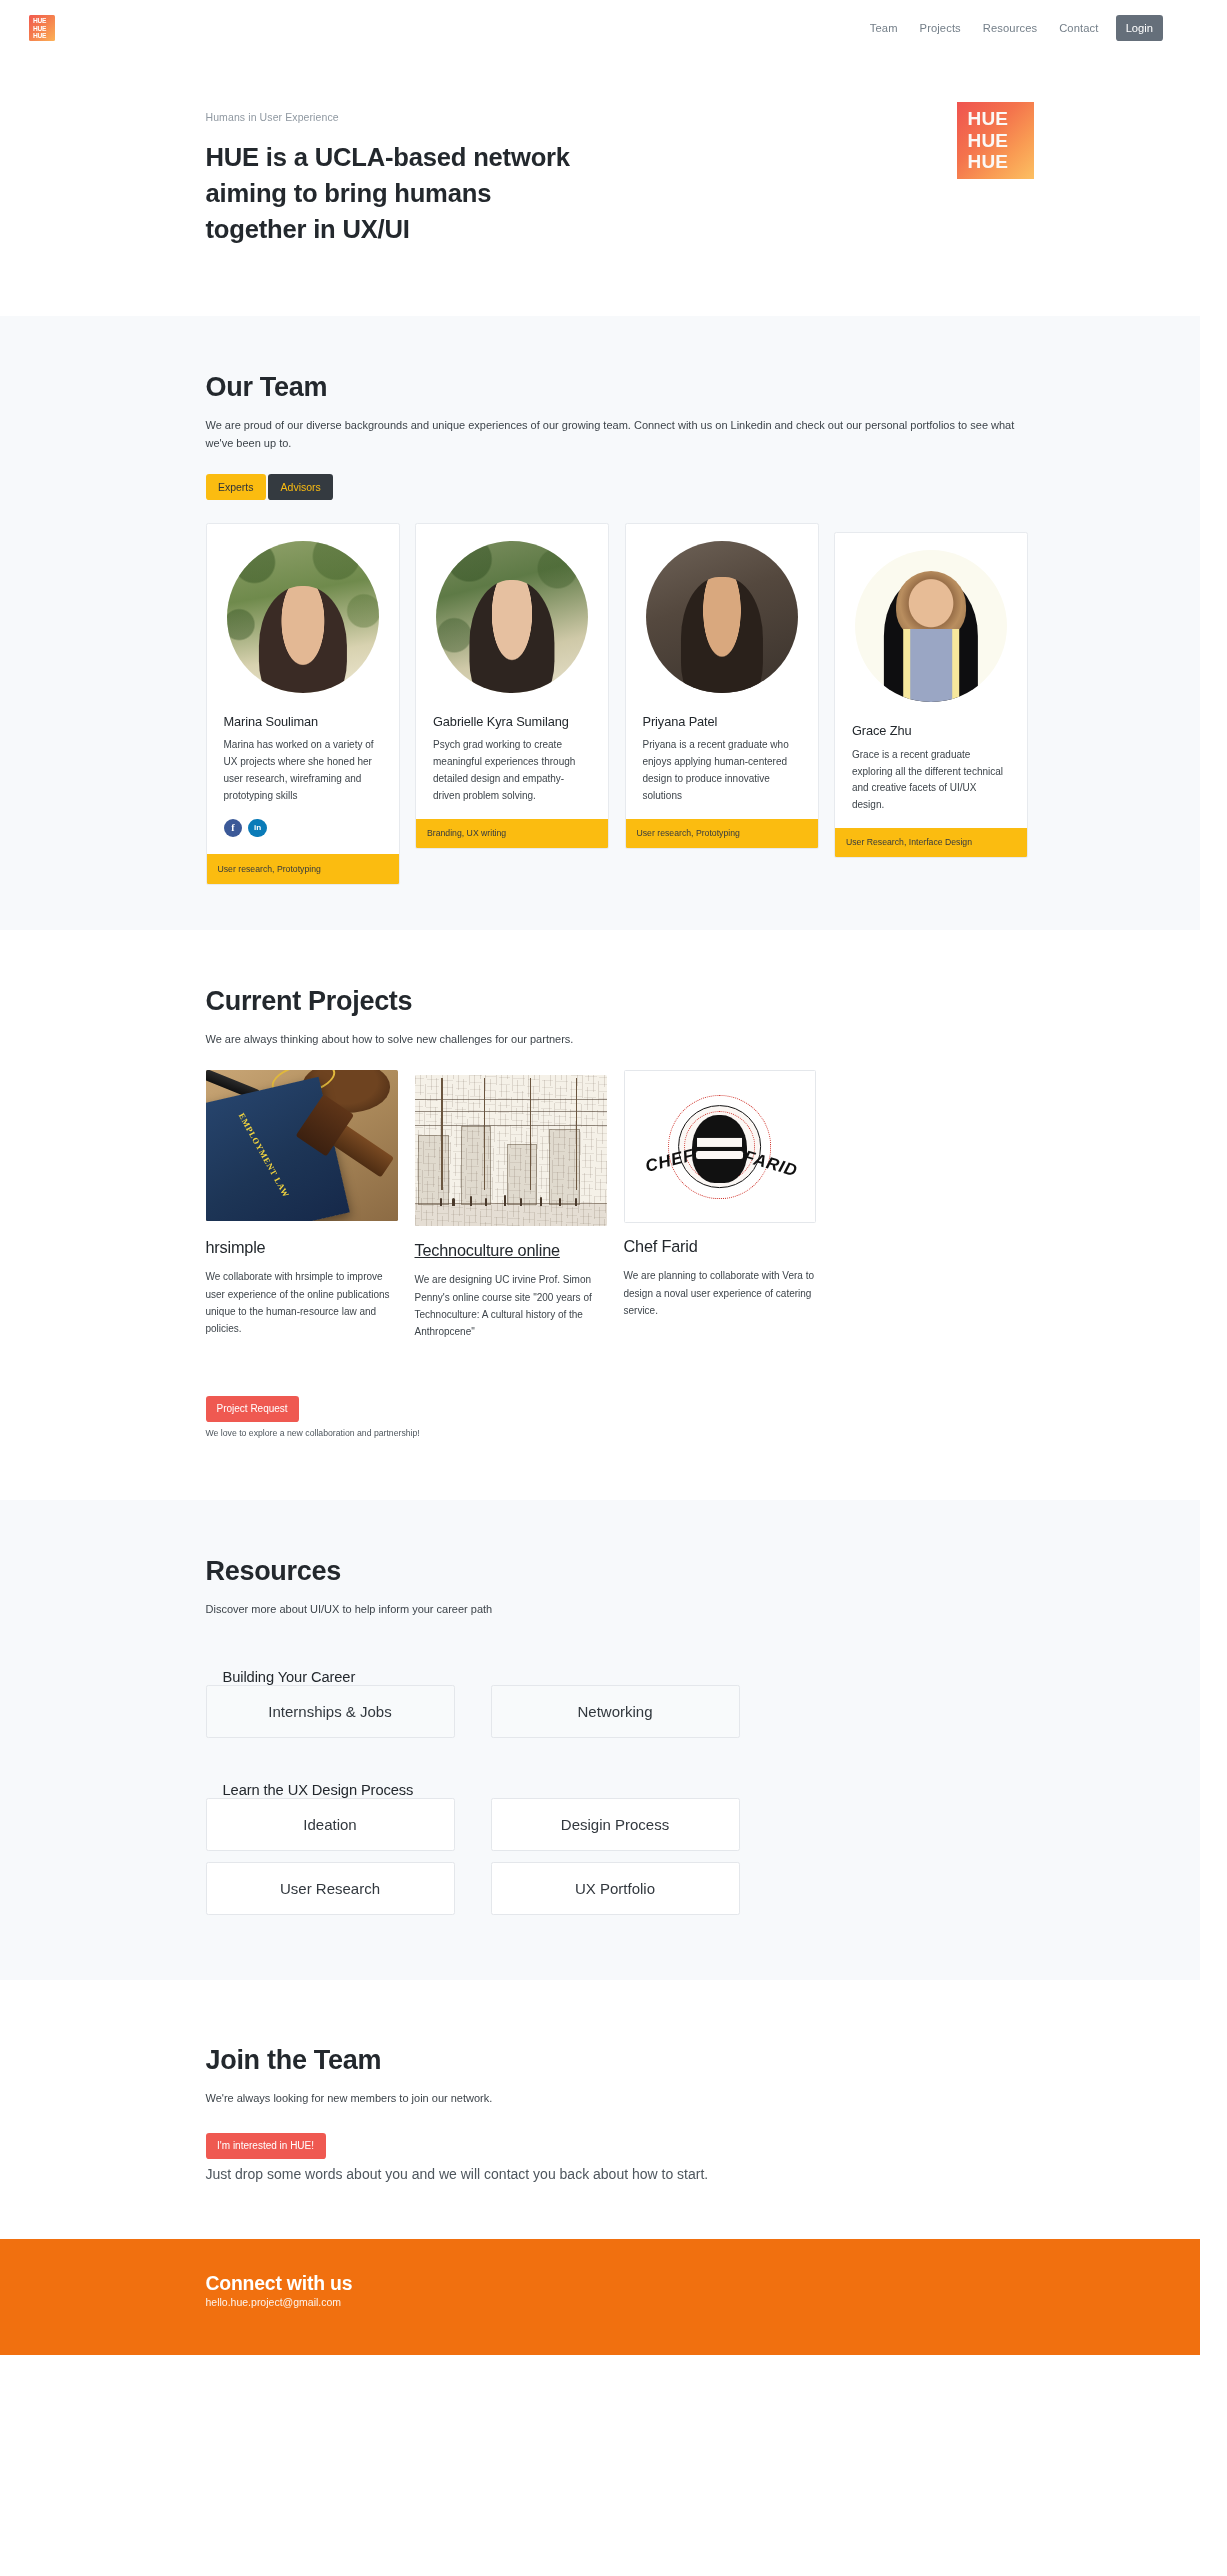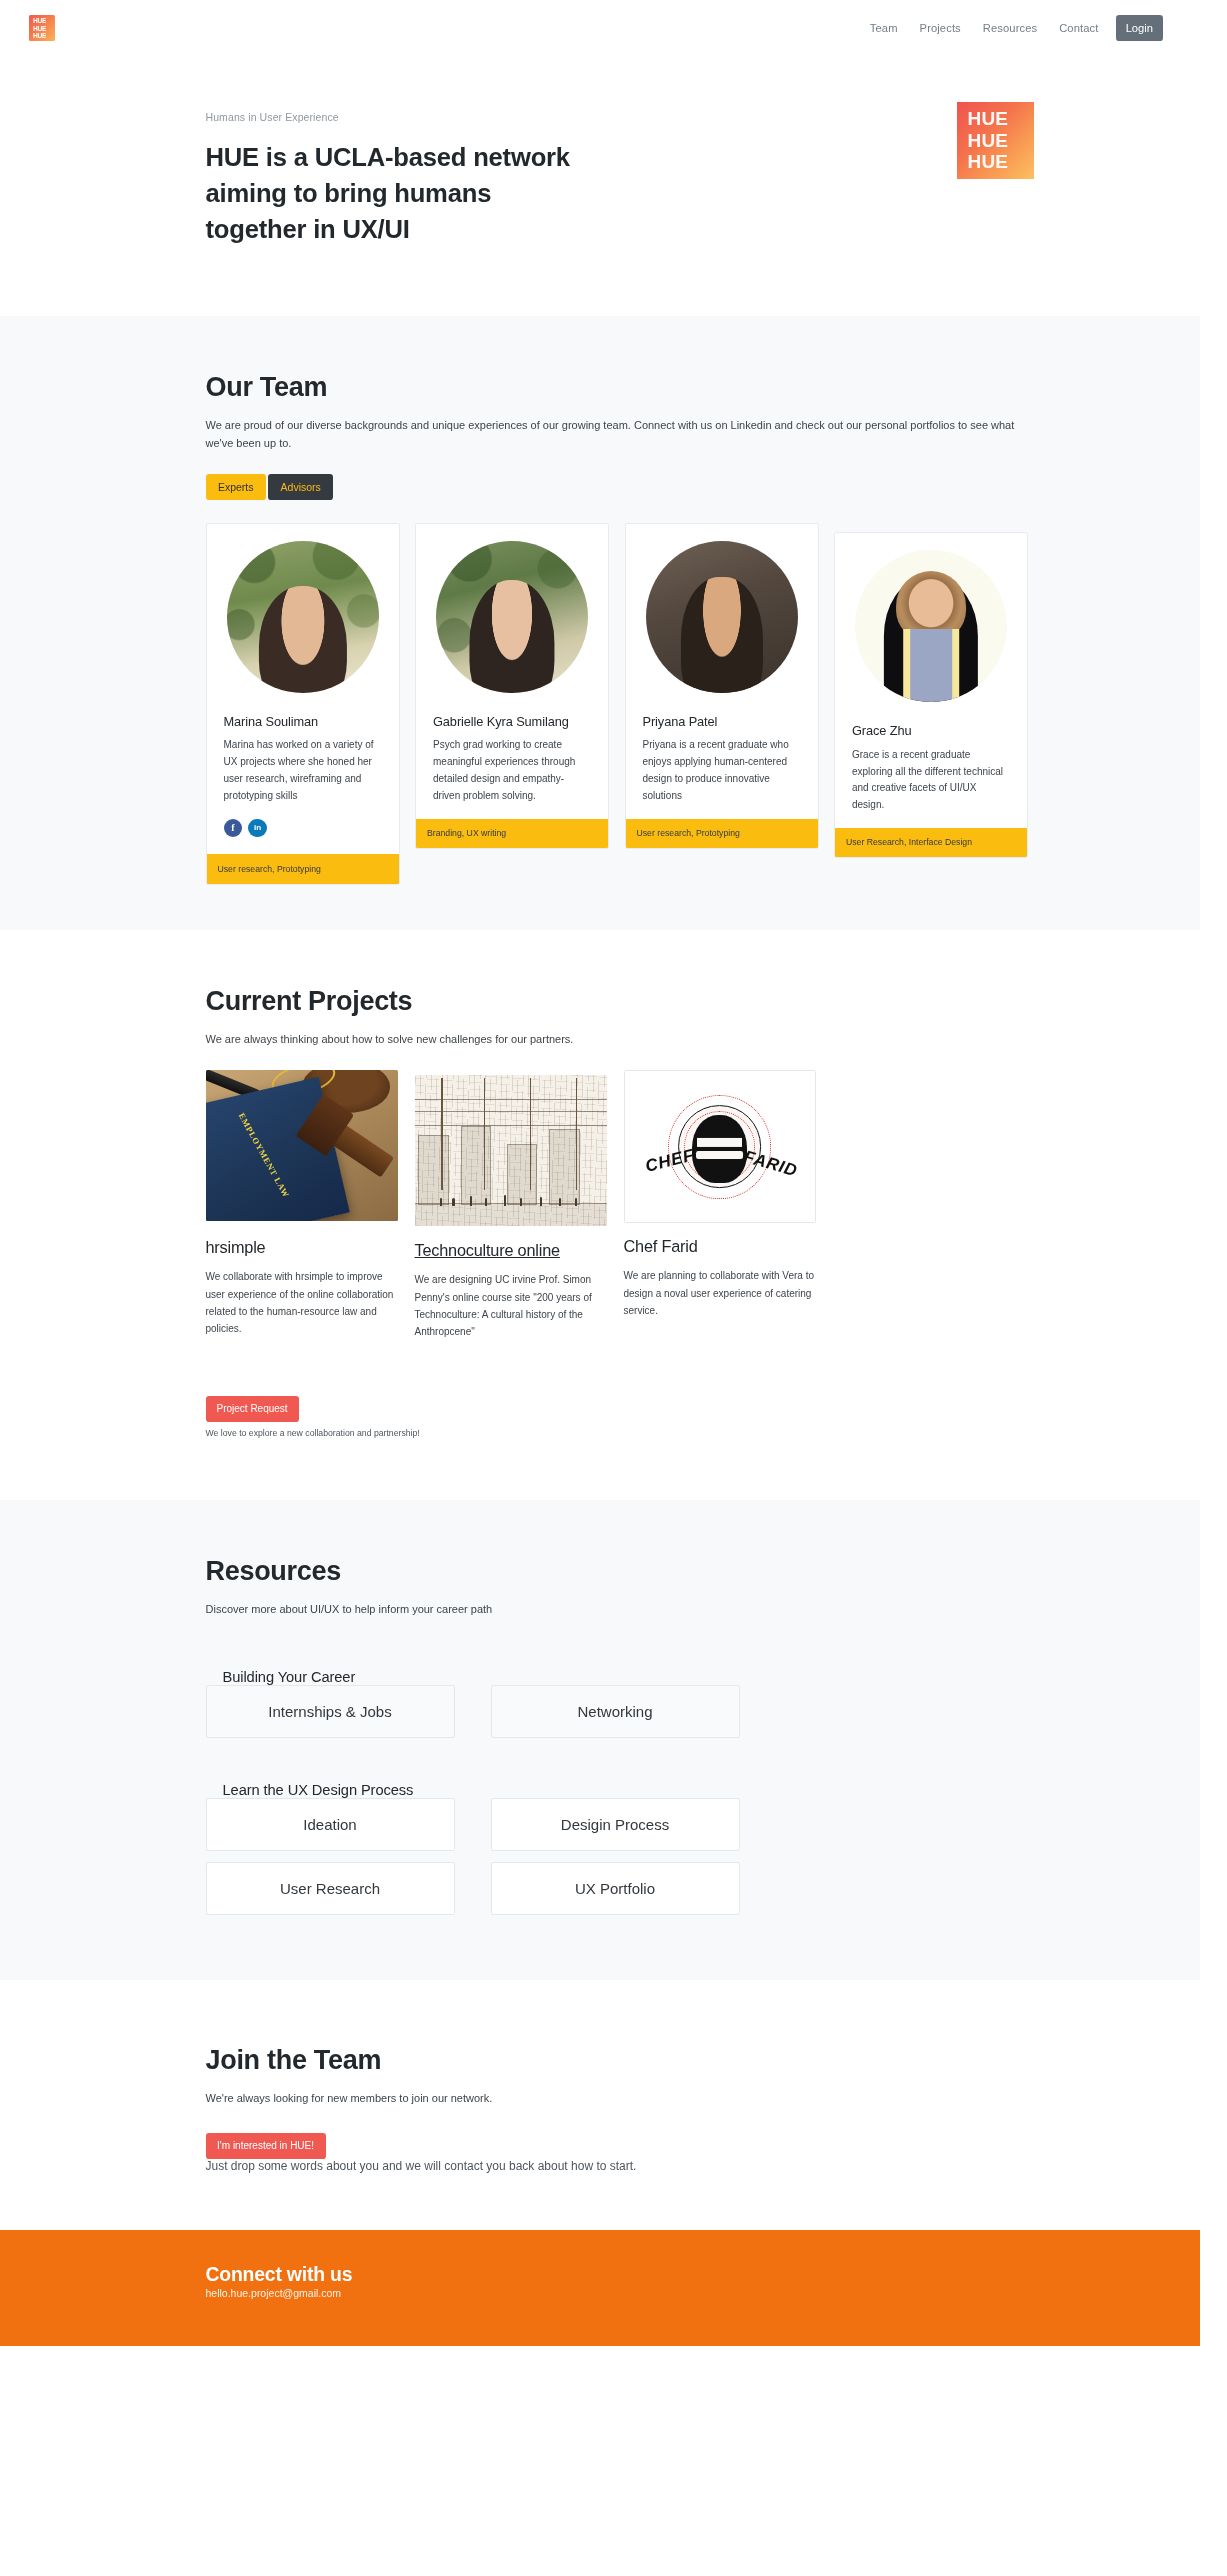--- a/index.html
+++ b/index.html
@@ -276,21 +276,21 @@
     background: #ef5951;
     color: #fff;
     border: none;
     border-radius: 3.1px;
     font-size: 10px;
     padding: 7px 11.6px 7.7px;
     margin-top: 25px;
     cursor: pointer;
     font-family: inherit;
   }
-  .join-note { font-size: 12px; color: #4e565d; }
+  .join-note { font-size: 14px; color: #4e565d; margin-top: 7px; }
 
   
   .footer {
     background: #f1700f;
     padding: 33px 0 46px;
   }
   .footer-title {
     color: #ffffff;
     font-size: 19.4px;
     font-weight: bold;
@@ -612,21 +612,21 @@
               <div class="bowl"></div>
               <div class="glass"></div>
               <div class="pen"></div>
               <div class="bk">
                   <span>EMPLOYMENT LAW</span>
                 </div>
               <div class="gav"></div>
             </div>
           </div>
           <div class="ptitle">hrsimple</div>
-          <div class="pdesc">We collaborate with hrsimple to improve user experience of the online collaboration related to the human-resource law and policies.</div>
+          <div class="pdesc">We collaborate with hrsimple to improve user experience of the online publications unique to the human-resource law and policies.</div>
         </div>
 
         <div class="pcard mid">
           <div class="pthumb">
             <div class="ph pj2">
               <div class="wire" style="top:16%"></div>
               <div class="wire" style="top:24%"></div>
               <div class="wire" style="top:33%"></div>
               <div class="pole" style="left:14%"></div>
               <div class="pole" style="left:36%"></div>

